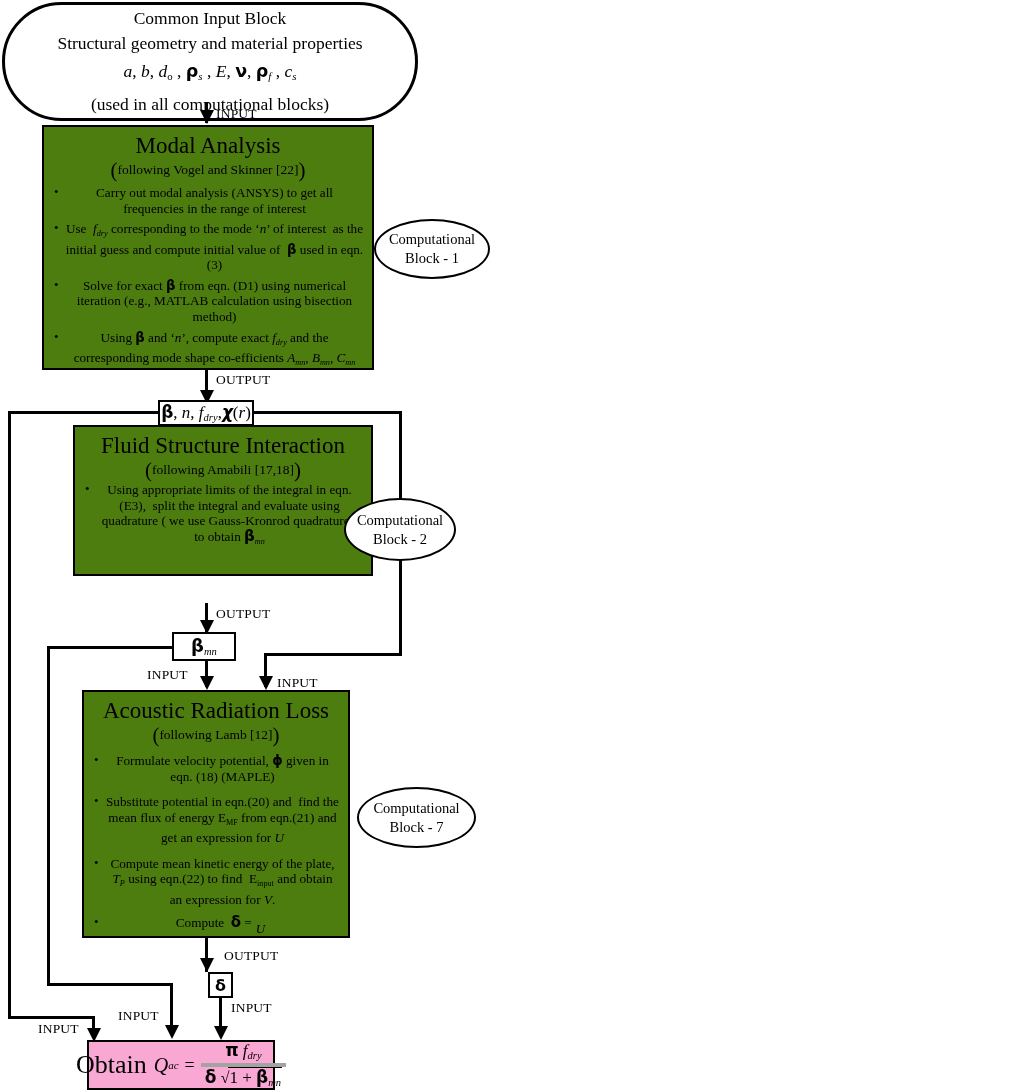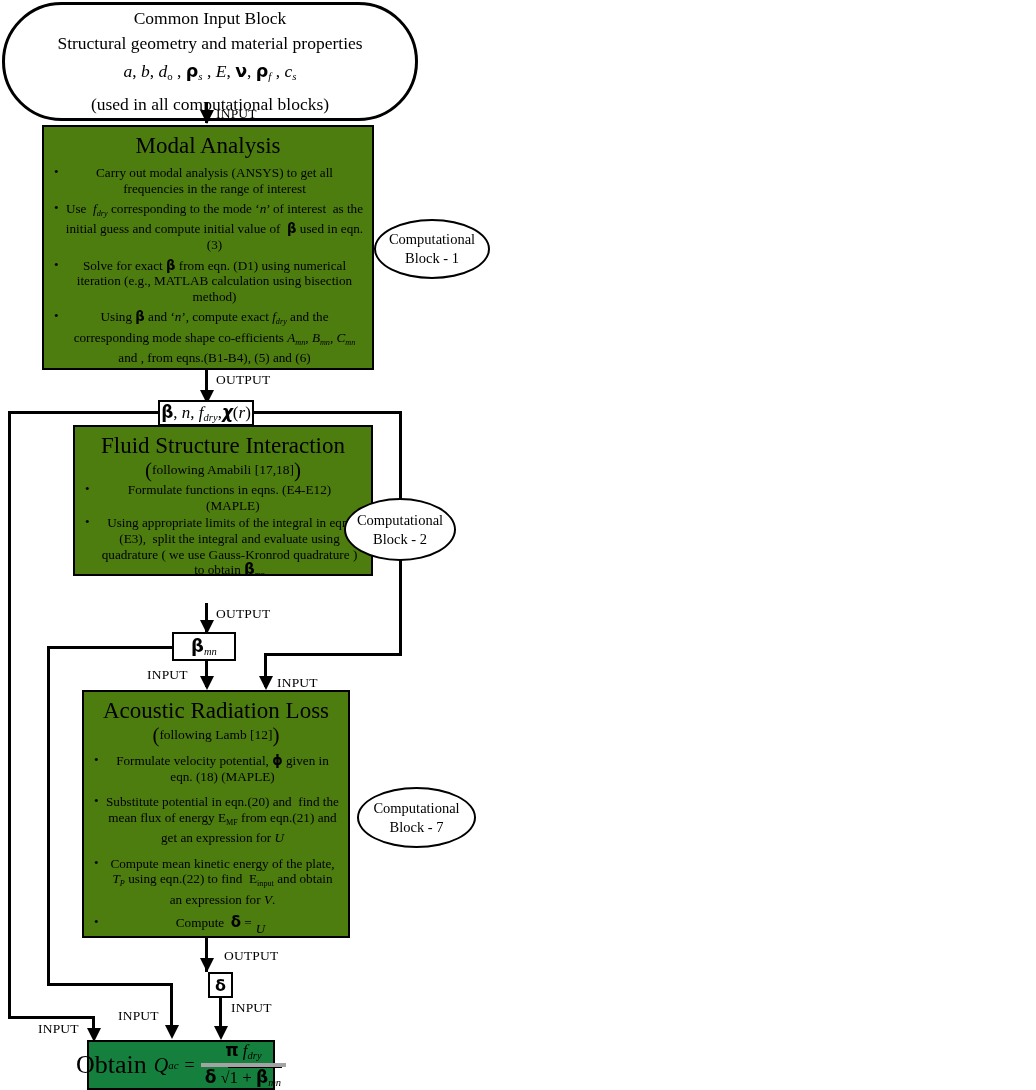--- a/index.html
+++ b/index.html
@@ -118,21 +118,21 @@
     font-size:13.5px;
     letter-spacing:.2px;
     white-space:nowrap;
     font-family:"Liberation Serif", serif;
   }
 
   
   .eqbox{
     box-sizing:border-box;
     border:2.5px solid #000;
-    background:#15803d;
+    background:#f9a8d4;
     display:flex;
     align-items:center;
     justify-content:center;
   }
   .eqrow{display:flex;align-items:center;font-size:26px;}
   .eqrow .lhs{margin-right:7px;}
   .frac{display:inline-flex;flex-direction:column;align-items:center;font-size:17px;line-height:1.15;}
   .frac .num{padding:0 4px 1px 4px;}
   .frac .den{border-top:4px solid #a3a3a3;padding:1px 4px 0 4px;}
   .radicand{border-top:1.4px solid #000;padding:0 1px;margin-left:-1px;}
@@ -153,20 +153,23 @@
     </div>
     <div class="l4">(used in all computational blocks)</div>
   </div>
 
   <div class="abs vline2" style="left:205px;top:102px;height:21px;"></div>
   <div class="abs arrowdown" style="left:200px;top:110px;"></div>
   <div class="abs edgelabel" style="left:216px;top:106px;">INPUT</div>
 
   <div class="abs pbox" style="left:42px;top:125px;width:332px;height:245px;">
     <div class="title">Modal Analysis</div>
+    <div class="follow">
+      <span class="paren">(</span><span>following Vogel and  Skinner [22]</span><span class="paren">)</span>
+    </div>
     <ul>
       <li>Carry out modal analysis (ANSYS) to get all frequencies in the range of interest</li>
       <li>Use&nbsp; <span class="ital">f</span><span class="sub">dry</span>&nbsp;corresponding to the mode ‘<span class="ital">n</span>’ of interest&nbsp; as the initial guess and compute initial value of&nbsp; <span class="gr">β</span>&nbsp;used in eqn.(3)</li>
       <li>Solve for exact <span class="gr">β</span>&nbsp;from eqn. (D1) using numerical iteration (e.g., MATLAB calculation using bisection method)</li>
       <li>Using <span class="gr">β</span> and ‘<span class="ital">n</span>’, compute exact <span class="ital">f</span><span class="sub">dry</span>&nbsp;and the corresponding mode shape co-efficients <span class="ital">A</span><span class="sub">mn</span>, <span class="ital">B</span><span class="sub">mn</span>, <span class="ital">C</span><span class="sub">mn</span> and , from eqns.(B1-B4), (5) and (6)</li>
     </ul>
   </div>
 
   <div class="abs ellipse" style="left:374px;top:219px;width:116px;height:60px;background:#fff;">
     <div>Computational</div>
@@ -200,21 +203,20 @@
   <div class="abs vline2" style="left:205px;top:426px;height:27px;"></div>
   <div class="abs arrowdown" style="left:200px;top:438px;"></div>
   <div class="abs edgelabel" style="left:216px;top:426px;">INPUT</div>
 
   <div class="abs pbox" style="left:73px;top:425px;width:300px;height:151px;">
     <div class="title">Fluid Structure Interaction</div>
     <div class="follow">
       <span class="paren">(</span><span>following Amabili [17,18]</span><span class="paren">)</span>
     </div>
     <ul style="margin-top:3px;">
-      <li style="margin-bottom:2px;">Formulate functions in eqns. (E4-E12)<br>&nbsp;&nbsp;(MAPLE)</li>
       <li>Using appropriate limits of the integral in eqn. (E3),&nbsp; split the integral and evaluate using quadrature ( we use Gauss-Kronrod quadrature ) to obtain <span class="gr" style="font-size:15px;">β</span><span class="sub">mn</span></li>
     </ul>
   </div>
 
   <div class="abs ellipse" style="left:344px;top:498px;width:112px;height:63px;z-index:7;background:#fff;">
     <div>Computational</div>
     <div>Block - 2</div>
   </div>
 
   <div class="abs vline2" style="left:205px;top:603px;height:31px;"></div>

